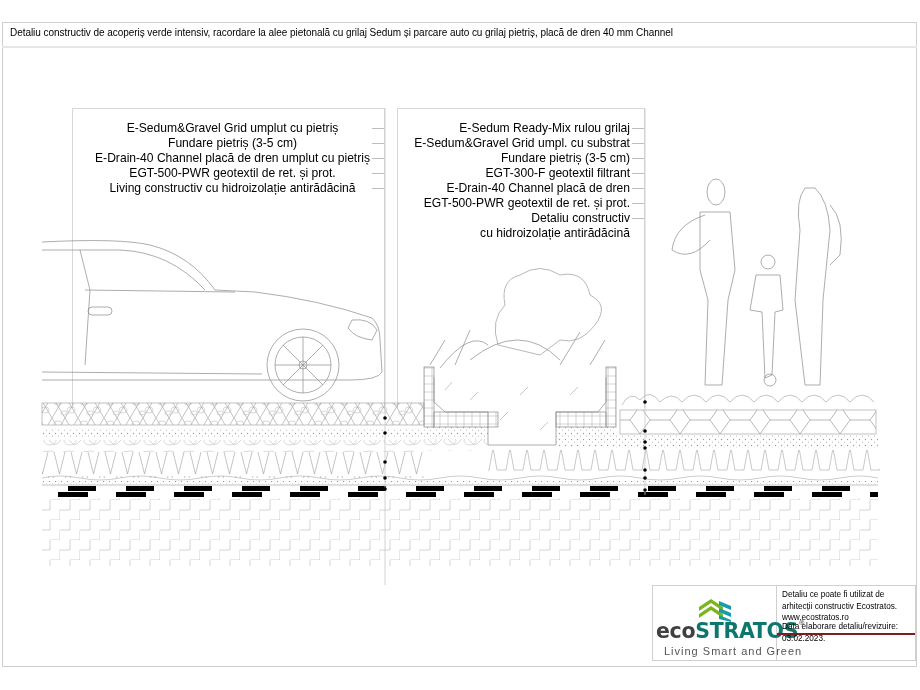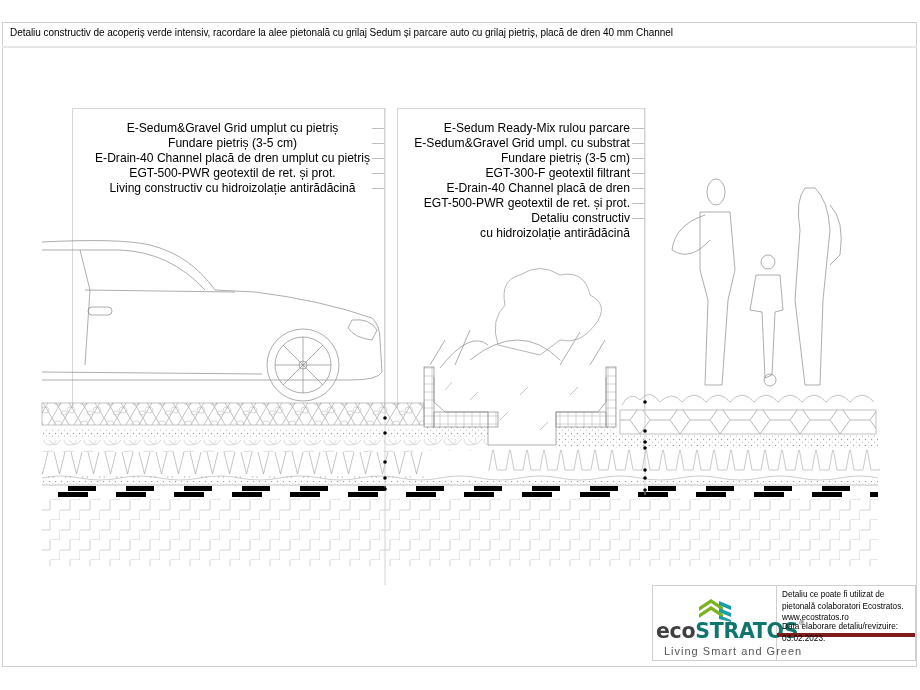--- a/index.html
+++ b/index.html
@@ -7,21 +7,21 @@
   .frame { position: absolute; left: 2px; top: 22px; width: 915px; height: 645px; border: 1px solid #cfcfcf; box-sizing: border-box; }
   .title-bar { position: absolute; left: 2px; top: 22px; width: 915px; height: 26px; border-bottom: 2px solid #e6e6e6; box-sizing: border-box; }
   .title-text { position: absolute; left: 8px; top: 5px; font-size: 10px; white-space: nowrap; letter-spacing: -0.05px; }
   .drawing { position: absolute; left: 0; top: 0; width: 920px; height: 690px; }
   .label-panel { position: absolute; border: 1px solid #d8d8d8; border-bottom: none; box-sizing: border-box; }
   .label-list { position: absolute; right: 14px; text-align: right; font-size: 12.1px; line-height: 15px; }
   .label-list div { white-space: nowrap; position: relative; }
   .tick { position: absolute; right: -14px; top: 7px; width: 12px; height: 1px; background: #bdbdbd; }
   .logo-box { position: absolute; left: 652px; top: 585px; width: 264px; height: 76px; border: 1px solid #cfcfcf; box-sizing: border-box; background: #fff; }
   .logo-cell { position: absolute; left: 0; top: 0; width: 123px; height: 74px; border-right: 1px solid #cfcfcf; }
-  .info-cell-top { position: absolute; left: 124px; top: 0; width: 138px; height: 47px; border-bottom: 4px solid #7f1d1d; }
+  .info-cell-top { position: absolute; left: 124px; top: 0; width: 138px; height: 47px; border-bottom: 2px solid #7f1d1d; }
   .info-cell-bottom { position: absolute; left: 124px; top: 32px; width: 138px; height: 26px; }
   .info-text { font-size: 8.2px; line-height: 11.5px; padding: 3px 5px; }
   .brand-name { position: absolute; left: 3px; top: 33px; font-family: "DejaVu Sans", sans-serif; font-weight: bold; font-size: 20.5px; letter-spacing: -0.3px; }
   .brand-eco { color: #404040; text-align: center; }
   .brand-stratos { color: #0f766e; }
   .brand-tagline { position: absolute; left: 11px; top: 59px; font-size: 11px; color: #555; letter-spacing: 1px; white-space: nowrap; }
 </style>
 </head>
 <body>
 
@@ -34,21 +34,21 @@
   <div class="label-list" style="top:12px;text-align:center;">
     <div><span>E-Sedum&amp;Gravel Grid umplut cu pietriș</span><i class="tick"></i></div>
     <div><span>Fundare pietriș (3-5 cm)</span><i class="tick"></i></div>
     <div><span>E-Drain-40 Channel placă de dren umplut cu pietriș</span><i class="tick"></i></div>
     <div><span>EGT-500-PWR geotextil de ret. și prot.</span><i class="tick"></i></div>
     <div><span>Living constructiv cu hidroizolație antirădăcină</span><i class="tick"></i></div>
   </div>
 </div>
 <div class="label-panel" style="left:397px; top:108px; width:248px; height:300px;">
   <div class="label-list" style="top:12px;">
-    <div><span>E-Sedum Ready-Mix rulou parcare</span><i class="tick"></i></div>
+    <div><span>E-Sedum Ready-Mix rulou grilaj</span><i class="tick"></i></div>
     <div><span>E-Sedum&amp;Gravel Grid umpl. cu substrat</span><i class="tick"></i></div>
     <div><span>Fundare pietriș (3-5 cm)</span><i class="tick"></i></div>
     <div><span>EGT-300-F geotextil filtrant</span><i class="tick"></i></div>
     <div><span>E-Drain-40 Channel placă de dren</span><i class="tick"></i></div>
     <div><span>EGT-500-PWR geotextil de ret. și prot.</span><i class="tick"></i></div>
     <div><span>Detaliu constructiv</span><i class="tick"></i></div>
     <div><span>cu hidroizolație antirădăcină</span></div>
   </div>
 </div>
 
@@ -175,21 +175,21 @@
       <path d="M2 9 L14 1 L26 9 L26 13 L14 5 L2 13 Z" fill="#7ab51d"></path>
       <path d="M2 16 L14 8 L26 16 L26 20 L14 12 L2 20 Z" fill="#7ab51d"></path>
       <path d="M22 3 L34 8 L34 12 L22 7 Z M22 10 L34 15 L34 19 L22 14 Z M22 17 L34 22 L34 24 L22 21 Z" fill="#1a9ba8"></path>
     </svg>
     <div class="brand-name"><span class="brand-eco">eco</span><span class="brand-stratos">STRATOS</span><span style="font-size:7px;color:#777;vertical-align:top;">®</span></div>
     <div class="brand-tagline">Living Smart and Green</div>
   </div>
   <div class="info-cell-top">
     <div class="info-text">
       <div>Detaliu ce poate fi utilizat de</div>
-      <div>pietonală colaboratori Ecostratos.</div>
+      <div>arhitecții constructiv Ecostratos.</div>
       <div>www.ecostratos.ro</div>
     </div>
   </div>
   <div class="info-cell-bottom">
     <div class="info-text">
       <div>Data elaborare detaliu/revizuire:</div>
       <div>03.02.2023.</div>
     </div>
   </div>
 </div>

